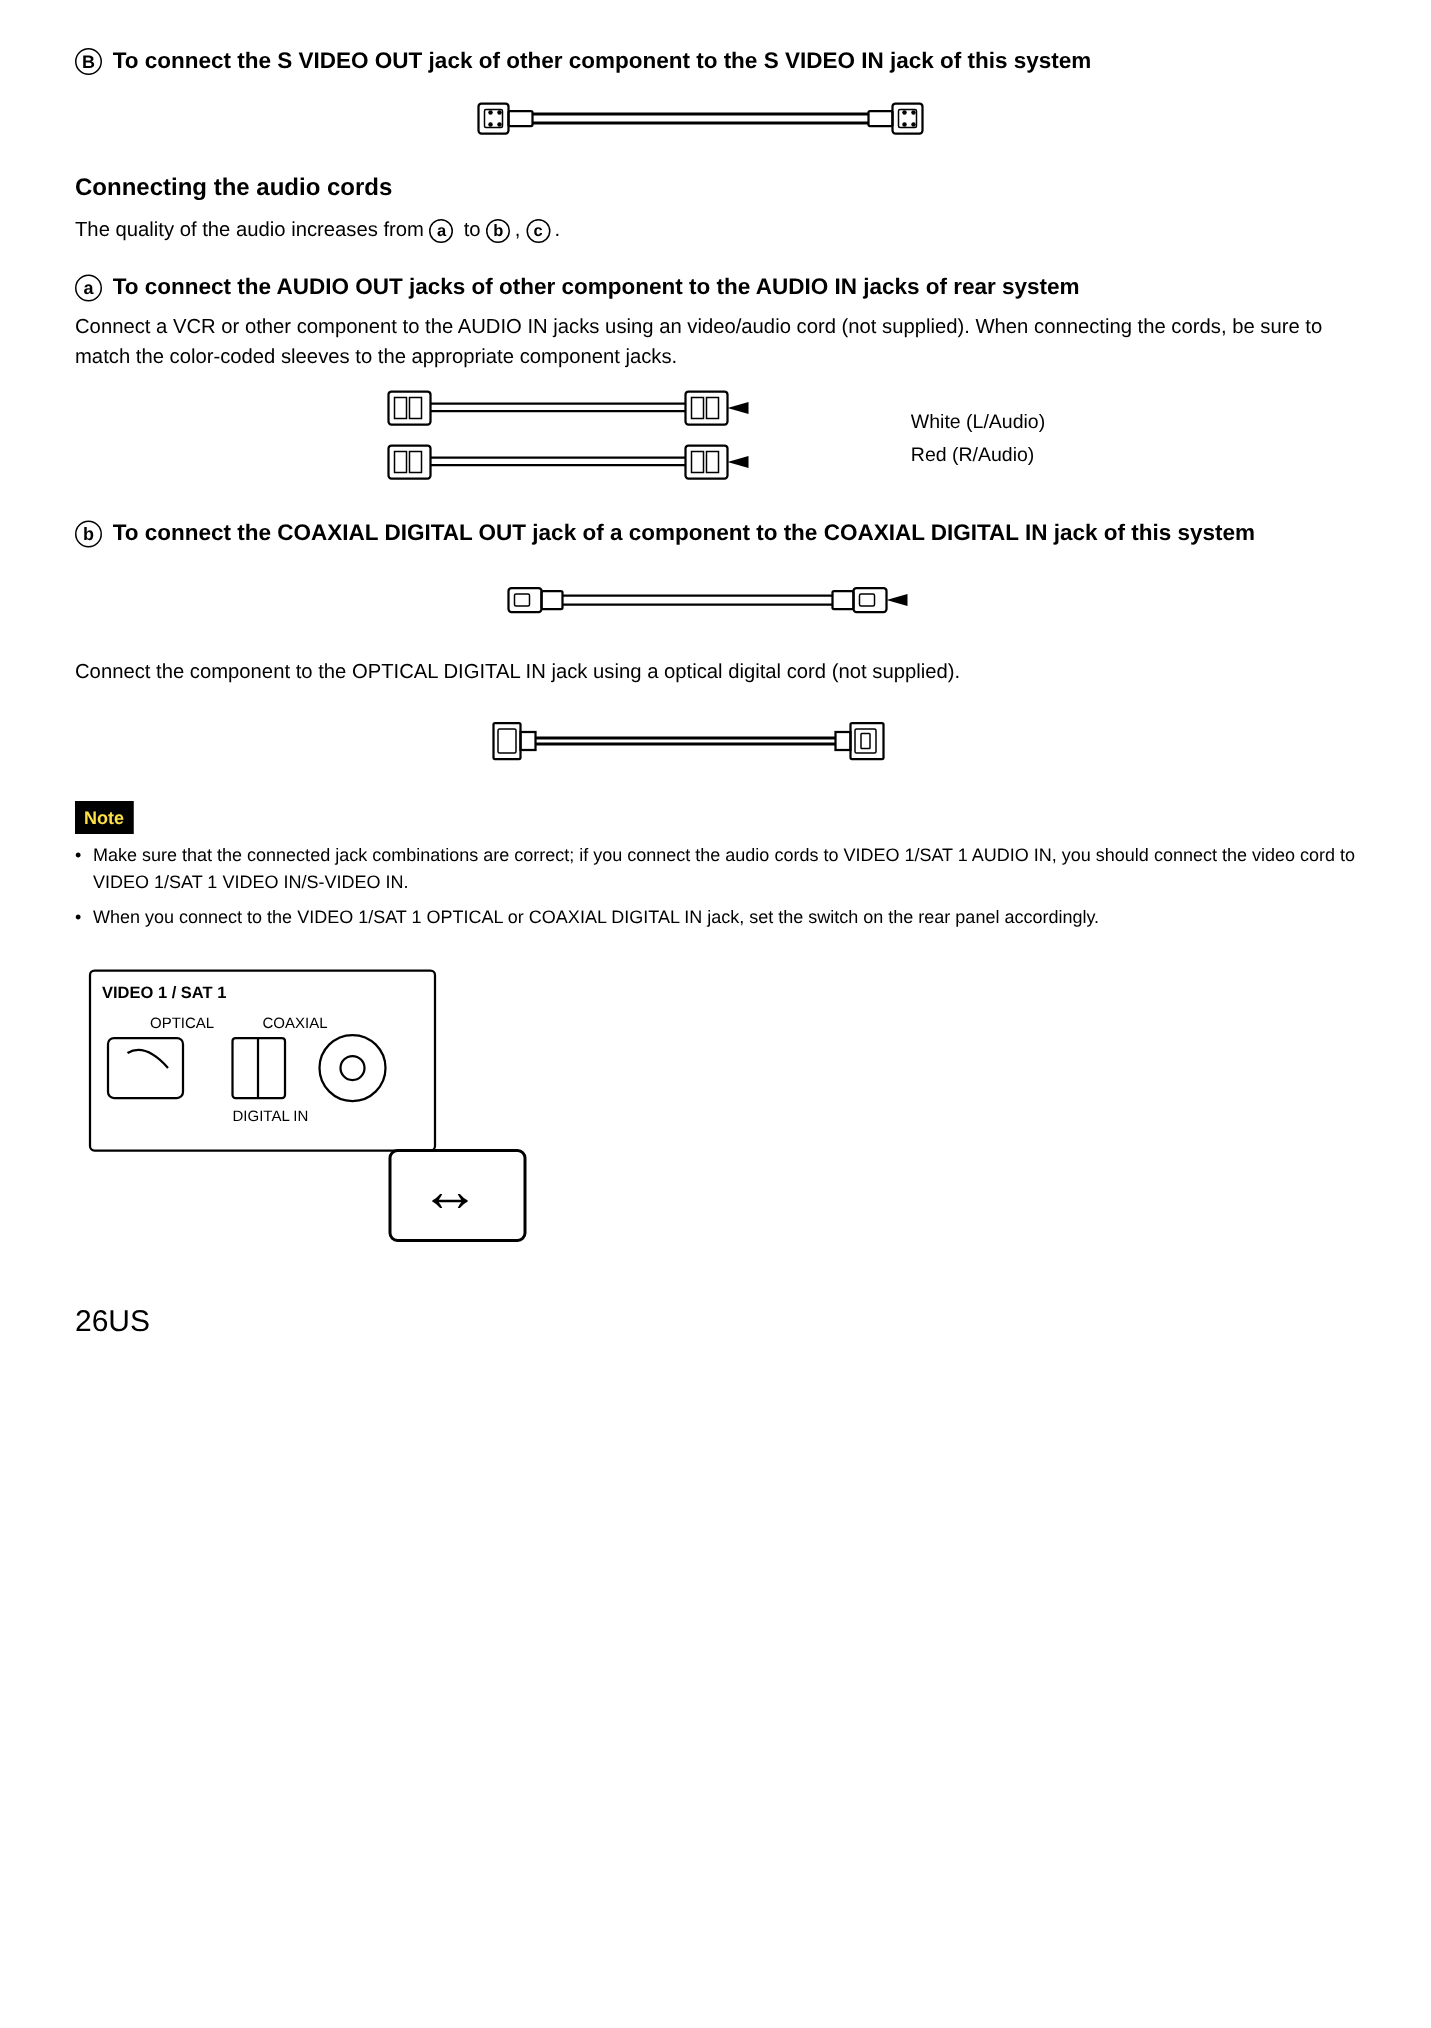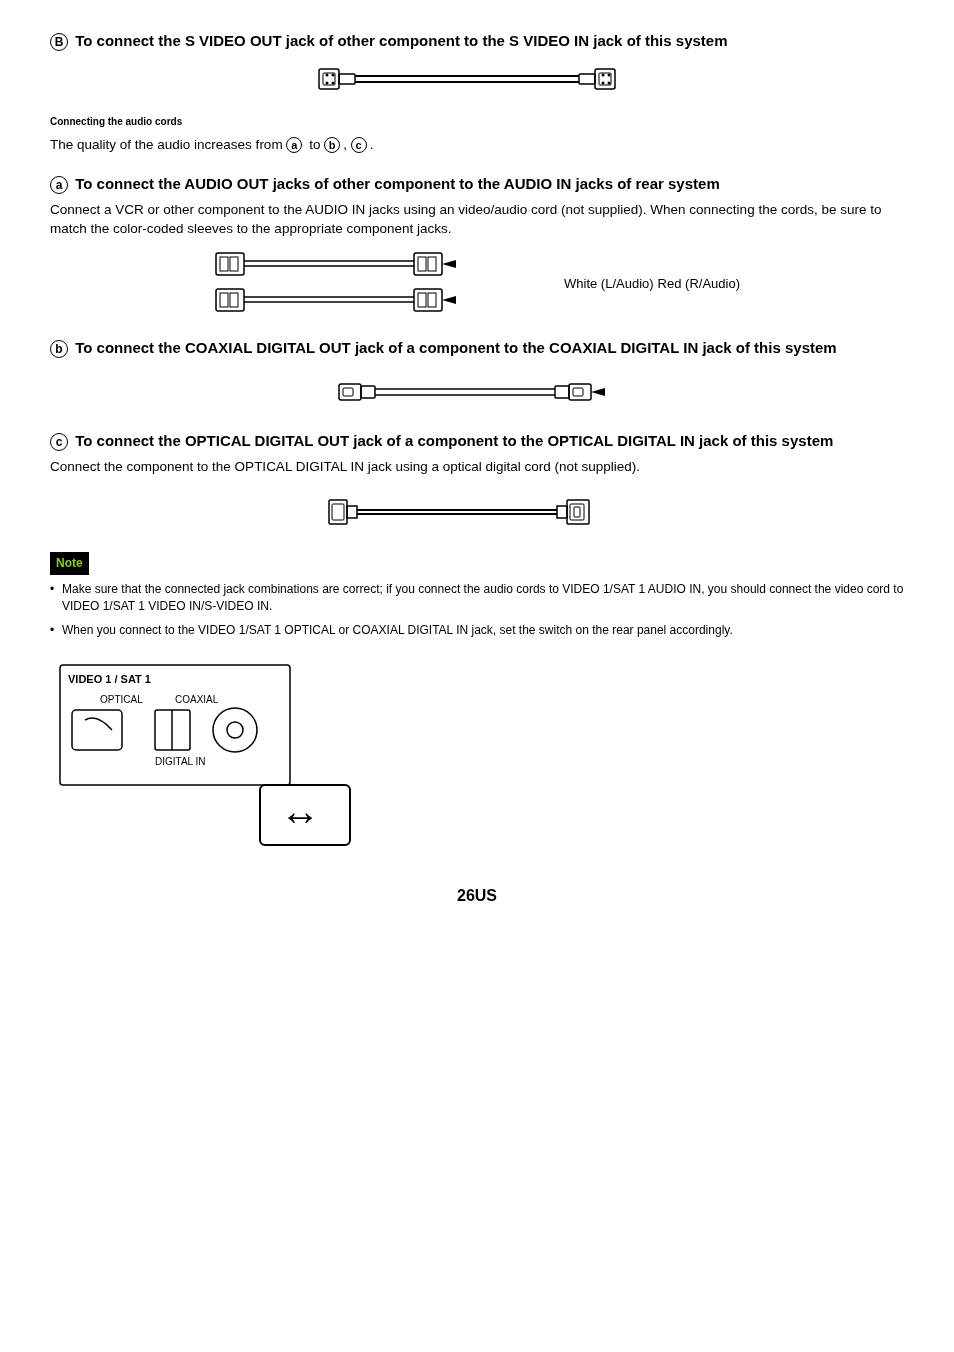--- a/index.html
+++ b/index.html
@@ -59,41 +59,41 @@
     
     .audio-cable {
       display: flex;
       justify-content: center;
       align-items: center;
       margin: 10px 0 10px 0;
     }
 
     .legend {
       display: flex;
-      flex-direction: row;
+      flex-direction: column;
       gap: 4px;
       margin-left: 10px;
       font-size: 13px;
     }
 
     .legend-item {
       display: flex;
       align-items: center;
       gap: 6px;
     }
 
     .note-box {
       border: 2px solid #000;
       display: inline-block;
       padding: 1px 4px;
       font-weight: bold;
       font-size: 12px;
       margin-bottom: 6px;
       background: #000;
-      color: #84cc16;
+      color: #fde047;
     }
 
     .note-section {
       margin-top: 18px;
     }
 
     .note-list {
       list-style: none;
       padding: 0;
     }
@@ -112,21 +112,21 @@
       left: 0;
     }
 
     .panel-diagram {
       display: flex;
       margin-top: 16px;
     }
 
     .sub-section-heading {
       font-weight: bold;
-      font-size: 10px;
+      font-size: 16px;
       margin-bottom: 6px;
     }
   </style>
 </head>
 <body>
 
 <div class="section">
   <div class="heading-b">
     <span class="circle-letter">B</span>
     <span>To connect the S VIDEO OUT jack of other component to the S VIDEO IN jack of this system</span>
@@ -240,24 +240,20 @@
 
       <rect x="232" y="12" width="22" height="16" rx="2" fill="none" stroke="#000" stroke-width="1.5"></rect>
       <rect x="236" y="16" width="10" height="8" rx="1" fill="none" stroke="#000" stroke-width="1"></rect>
 
       <polygon points="254,20 268,16 268,24" fill="#000"></polygon>
     </svg>
   </div>
 </div>
 
 <div class="section">
-  <div class="heading-b">
-    <span class="circle-letter">c</span>
-    <span>To connect the OPTICAL DIGITAL OUT jack of a component to the OPTICAL DIGITAL IN jack of this system</span>
-  </div>
   <p class="body-text">Connect the component to the OPTICAL DIGITAL IN jack using a optical digital cord (not supplied).</p>
 
   <div class="diagram-area">
     <svg width="300" height="44" viewBox="0 0 300 44">
 
       <rect x="2" y="10" width="18" height="24" rx="1" fill="none" stroke="#000" stroke-width="1.5"></rect>
       <rect x="5" y="14" width="12" height="16" rx="1" fill="none" stroke="#000" stroke-width="1"></rect>
 
       <rect x="20" y="16" width="10" height="12" fill="none" stroke="#000" stroke-width="1.5"></rect>
 
@@ -305,13 +301,13 @@
       <circle cx="185" cy="75" r="22" fill="none" stroke="#000" stroke-width="1.5"></circle>
       <circle cx="185" cy="75" r="8" fill="none" stroke="#000" stroke-width="1.5"></circle>
 
       <rect x="210" y="130" width="90" height="60" rx="5" fill="none" stroke="#000" stroke-width="2"></rect>
 
       <text x="230" y="170" font-size="40" font-family="Arial">↔</text>
     </svg>
   </div>
 </div>
 
-<div style="margin-top: 30px; font-weight: bold; font-size: 16px; text-align: center;">26US</div>
+<div style="margin-top: 30px; font-weight: normal; font-size: 20px;">26US</div>
 
 </body></html>

